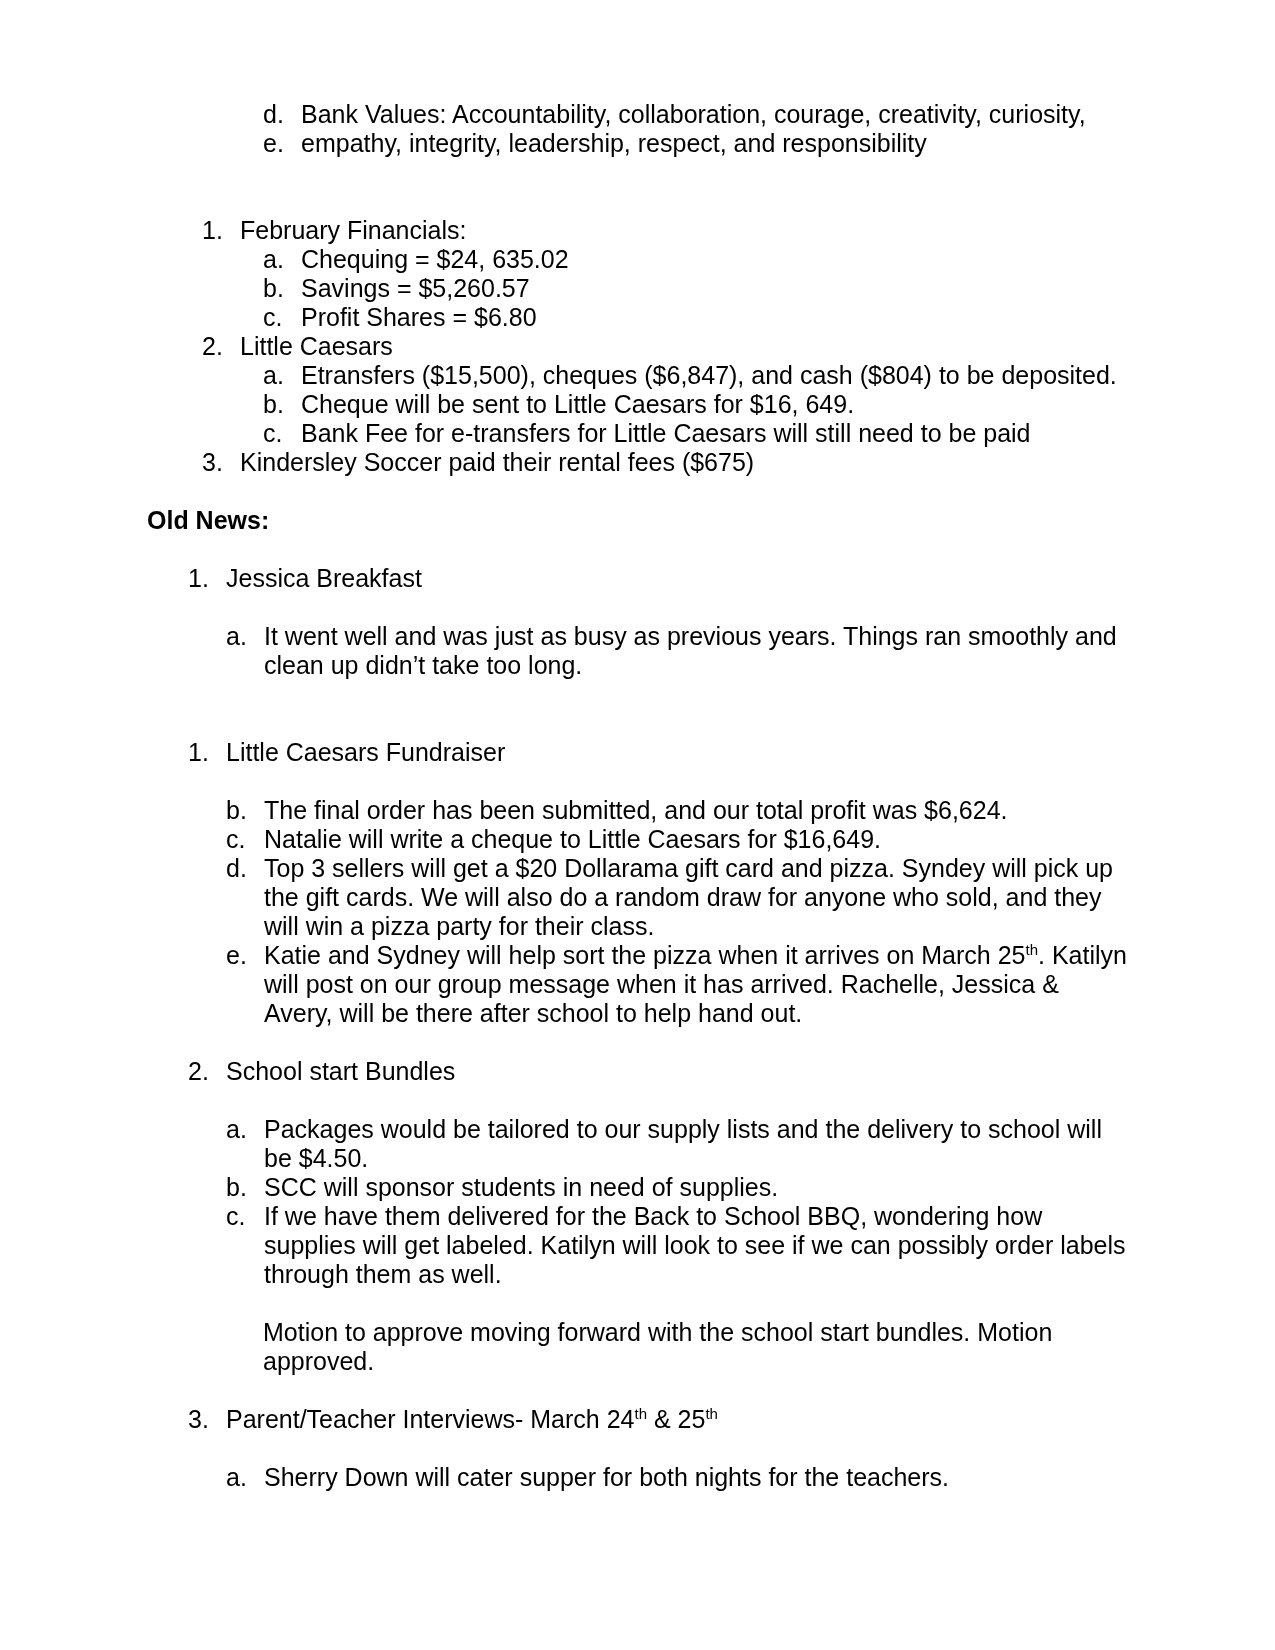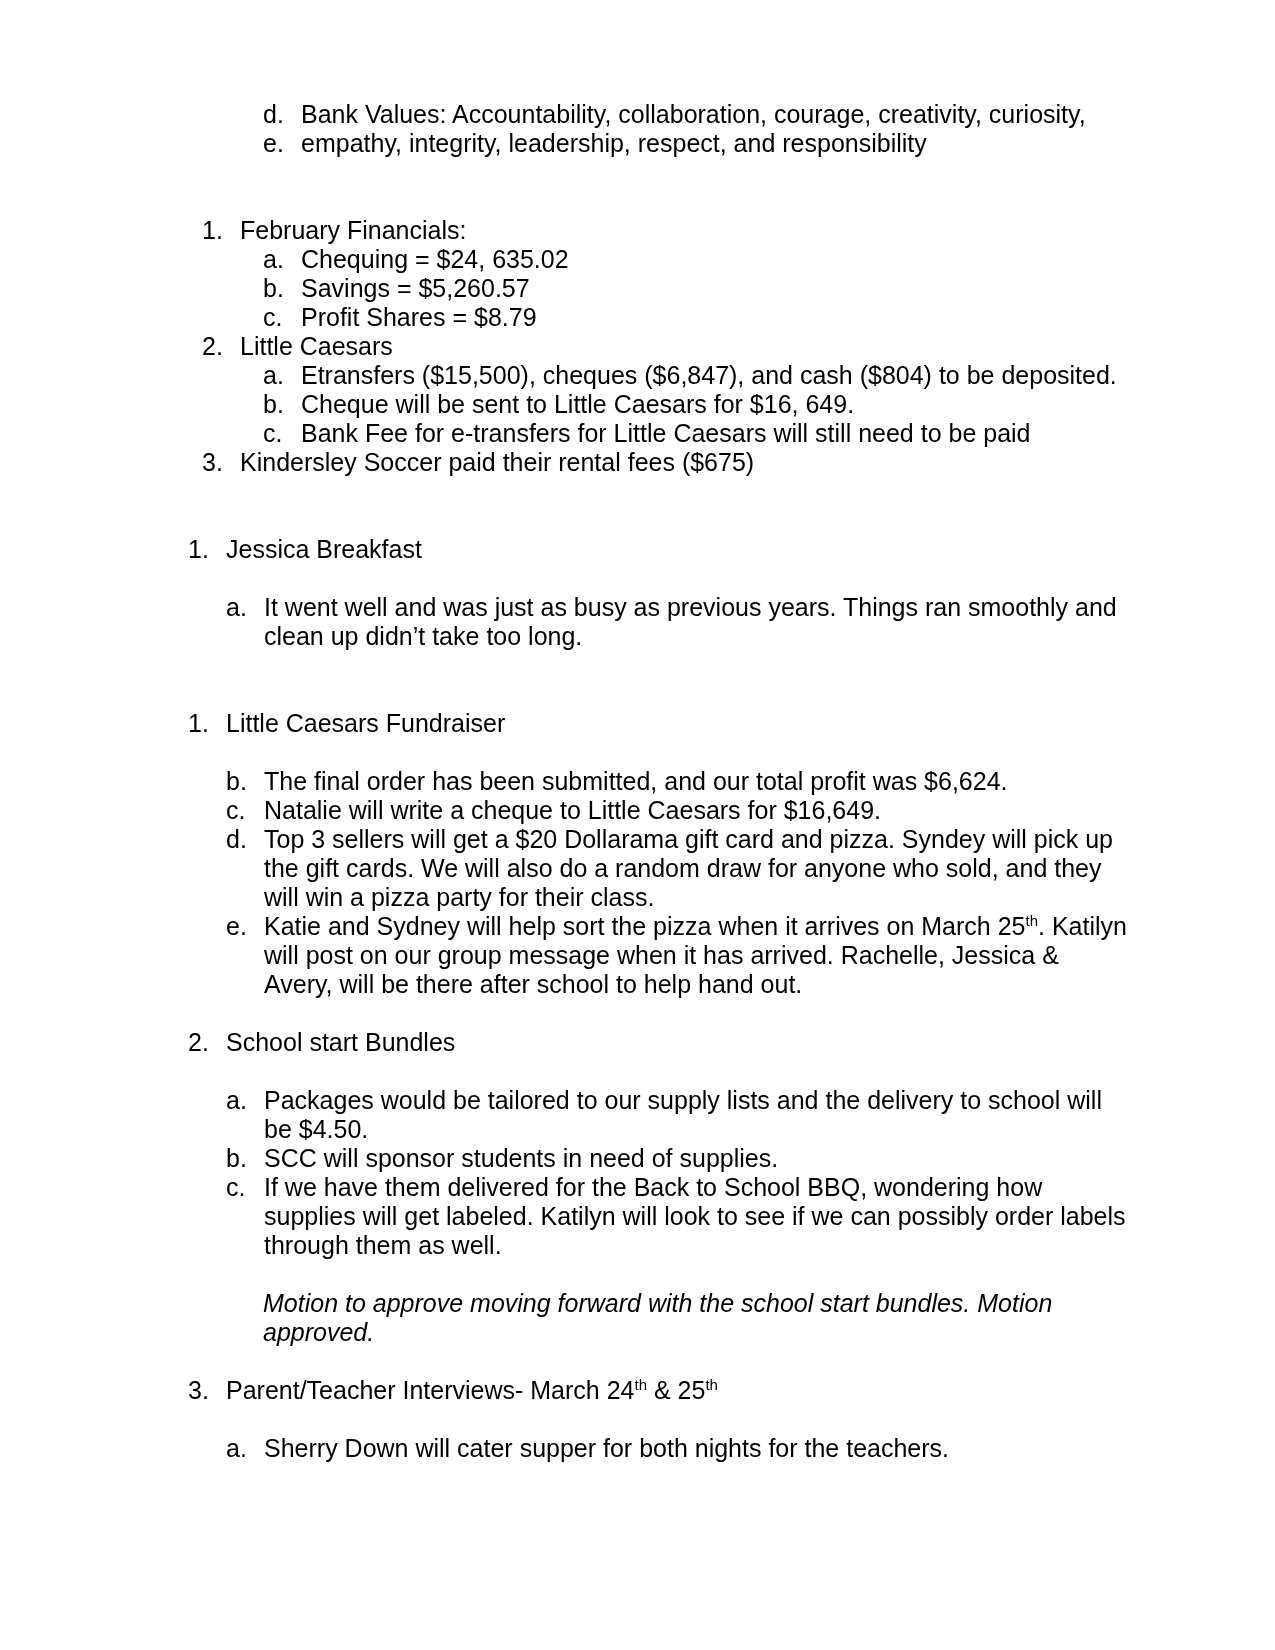--- a/index.html
+++ b/index.html
@@ -20,21 +20,21 @@
   .gap { height: 29px; }
   .li { display: flex; }
   .li .marker { flex: 0 0 38px; }
   .li .text { flex: 1 1 auto; }
   
   .li.v1.l1 { margin-left: 55px; }
   .li.v1.l2 { margin-left: 116px; }
   
   .li.v2.l1 { margin-left: 41px; }
   .li.v2.l2 { margin-left: 79px; }
-  .motion { margin-left: 116px; margin-right: 0; font-style: italic; }
+  .motion { margin-left: 116px; margin-right: 0; }
   sup.sup { font-size: 0.6em; vertical-align: super; line-height: 0; }
 </style>
 </head>
 <body>
 
 <div class="page">
     <div class="li v1 l2">
       <span class="marker">d.</span>
       <div class="text"><span class="run">Bank Values: Accountability, collaboration, courage, creativity, curiosity,</span></div>
     </div>
@@ -51,21 +51,21 @@
     <div class="li v1 l2">
       <span class="marker">a.</span>
       <div class="text"><span class="run">Chequing = $24, 635.02</span></div>
     </div>
     <div class="li v1 l2">
       <span class="marker">b.</span>
       <div class="text"><span class="run">Savings = $5,260.57</span></div>
     </div>
     <div class="li v1 l2">
       <span class="marker">c.</span>
-      <div class="text"><span class="run">Profit Shares = $8.79</span></div>
+      <div class="text"><span class="run">Profit Shares = $6.80</span></div>
     </div>
     <div class="li v1 l1">
       <span class="marker">2.</span>
       <div class="text"><span class="run">Little Caesars</span></div>
     </div>
     <div class="li v1 l2">
       <span class="marker">a.</span>
       <div class="text"><span class="run">Etransfers ($15,500), cheques ($6,847), and cash ($804) to be deposited.</span></div>
     </div>
     <div class="li v1 l2">
@@ -74,20 +74,21 @@
     </div>
     <div class="li v1 l2">
       <span class="marker">c.</span>
       <div class="text"><span class="run">Bank Fee for e-transfers for Little Caesars will still need to be paid</span></div>
     </div>
     <div class="li v1 l1">
       <span class="marker">3.</span>
       <div class="text"><span class="run">Kindersley Soccer paid their rental fees ($675)</span></div>
     </div>
     <div class="gap"></div>
+    <div class="heading"><span class="run">Old News:</span></div>
     <div class="gap"></div>
     <div class="li v2 l1">
       <span class="marker">1.</span>
       <div class="text"><span class="run">Jessica Breakfast</span></div>
     </div>
     <div class="gap"></div>
     <div class="li v2 l2">
       <span class="marker">a.</span>
       <div class="text"><span class="run">It went well and was just as busy as previous years. Things ran smoothly and clean up didn’t take too long.</span></div>
     </div>

